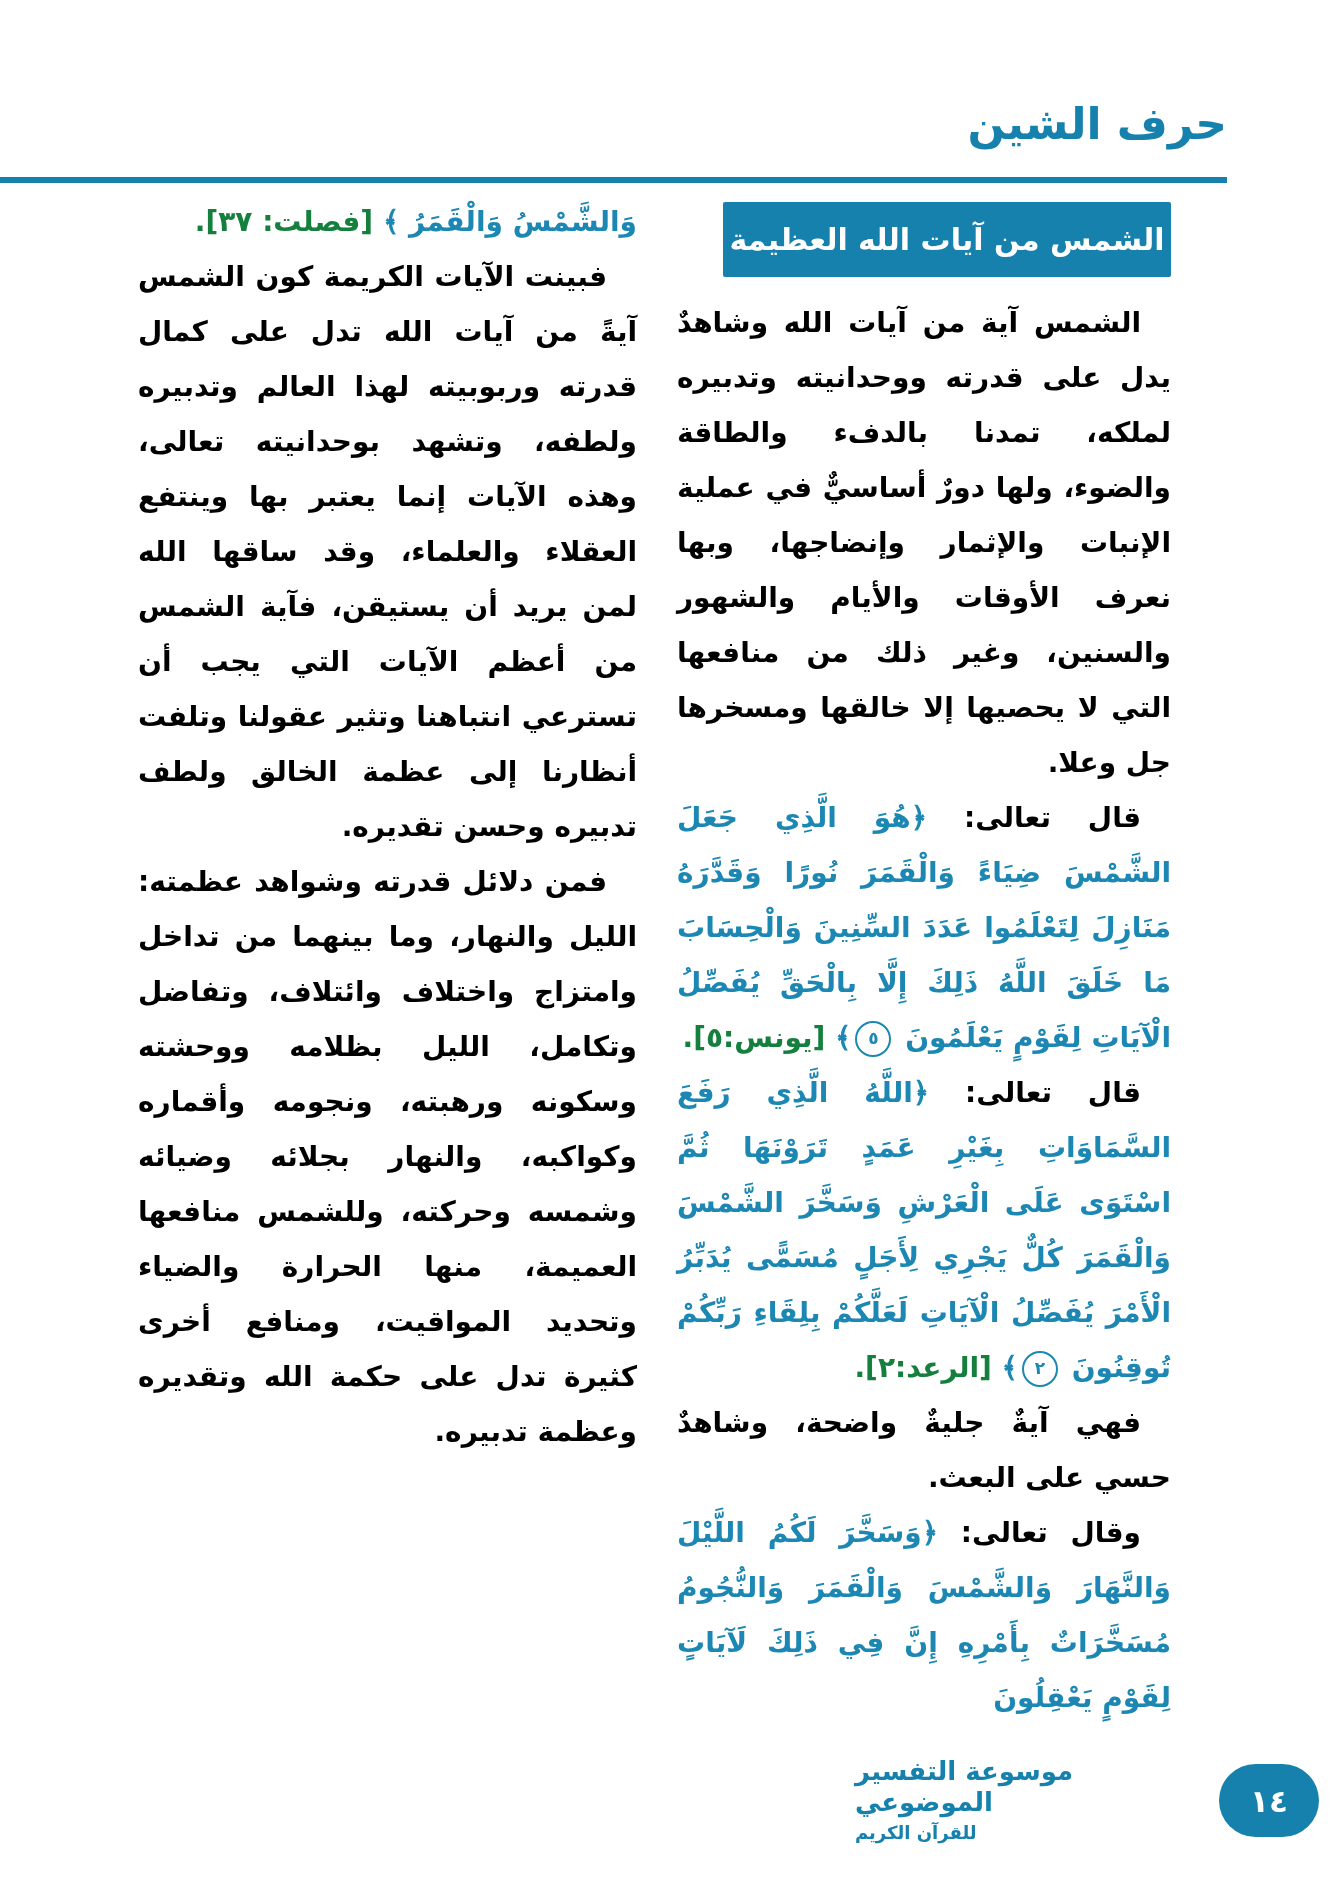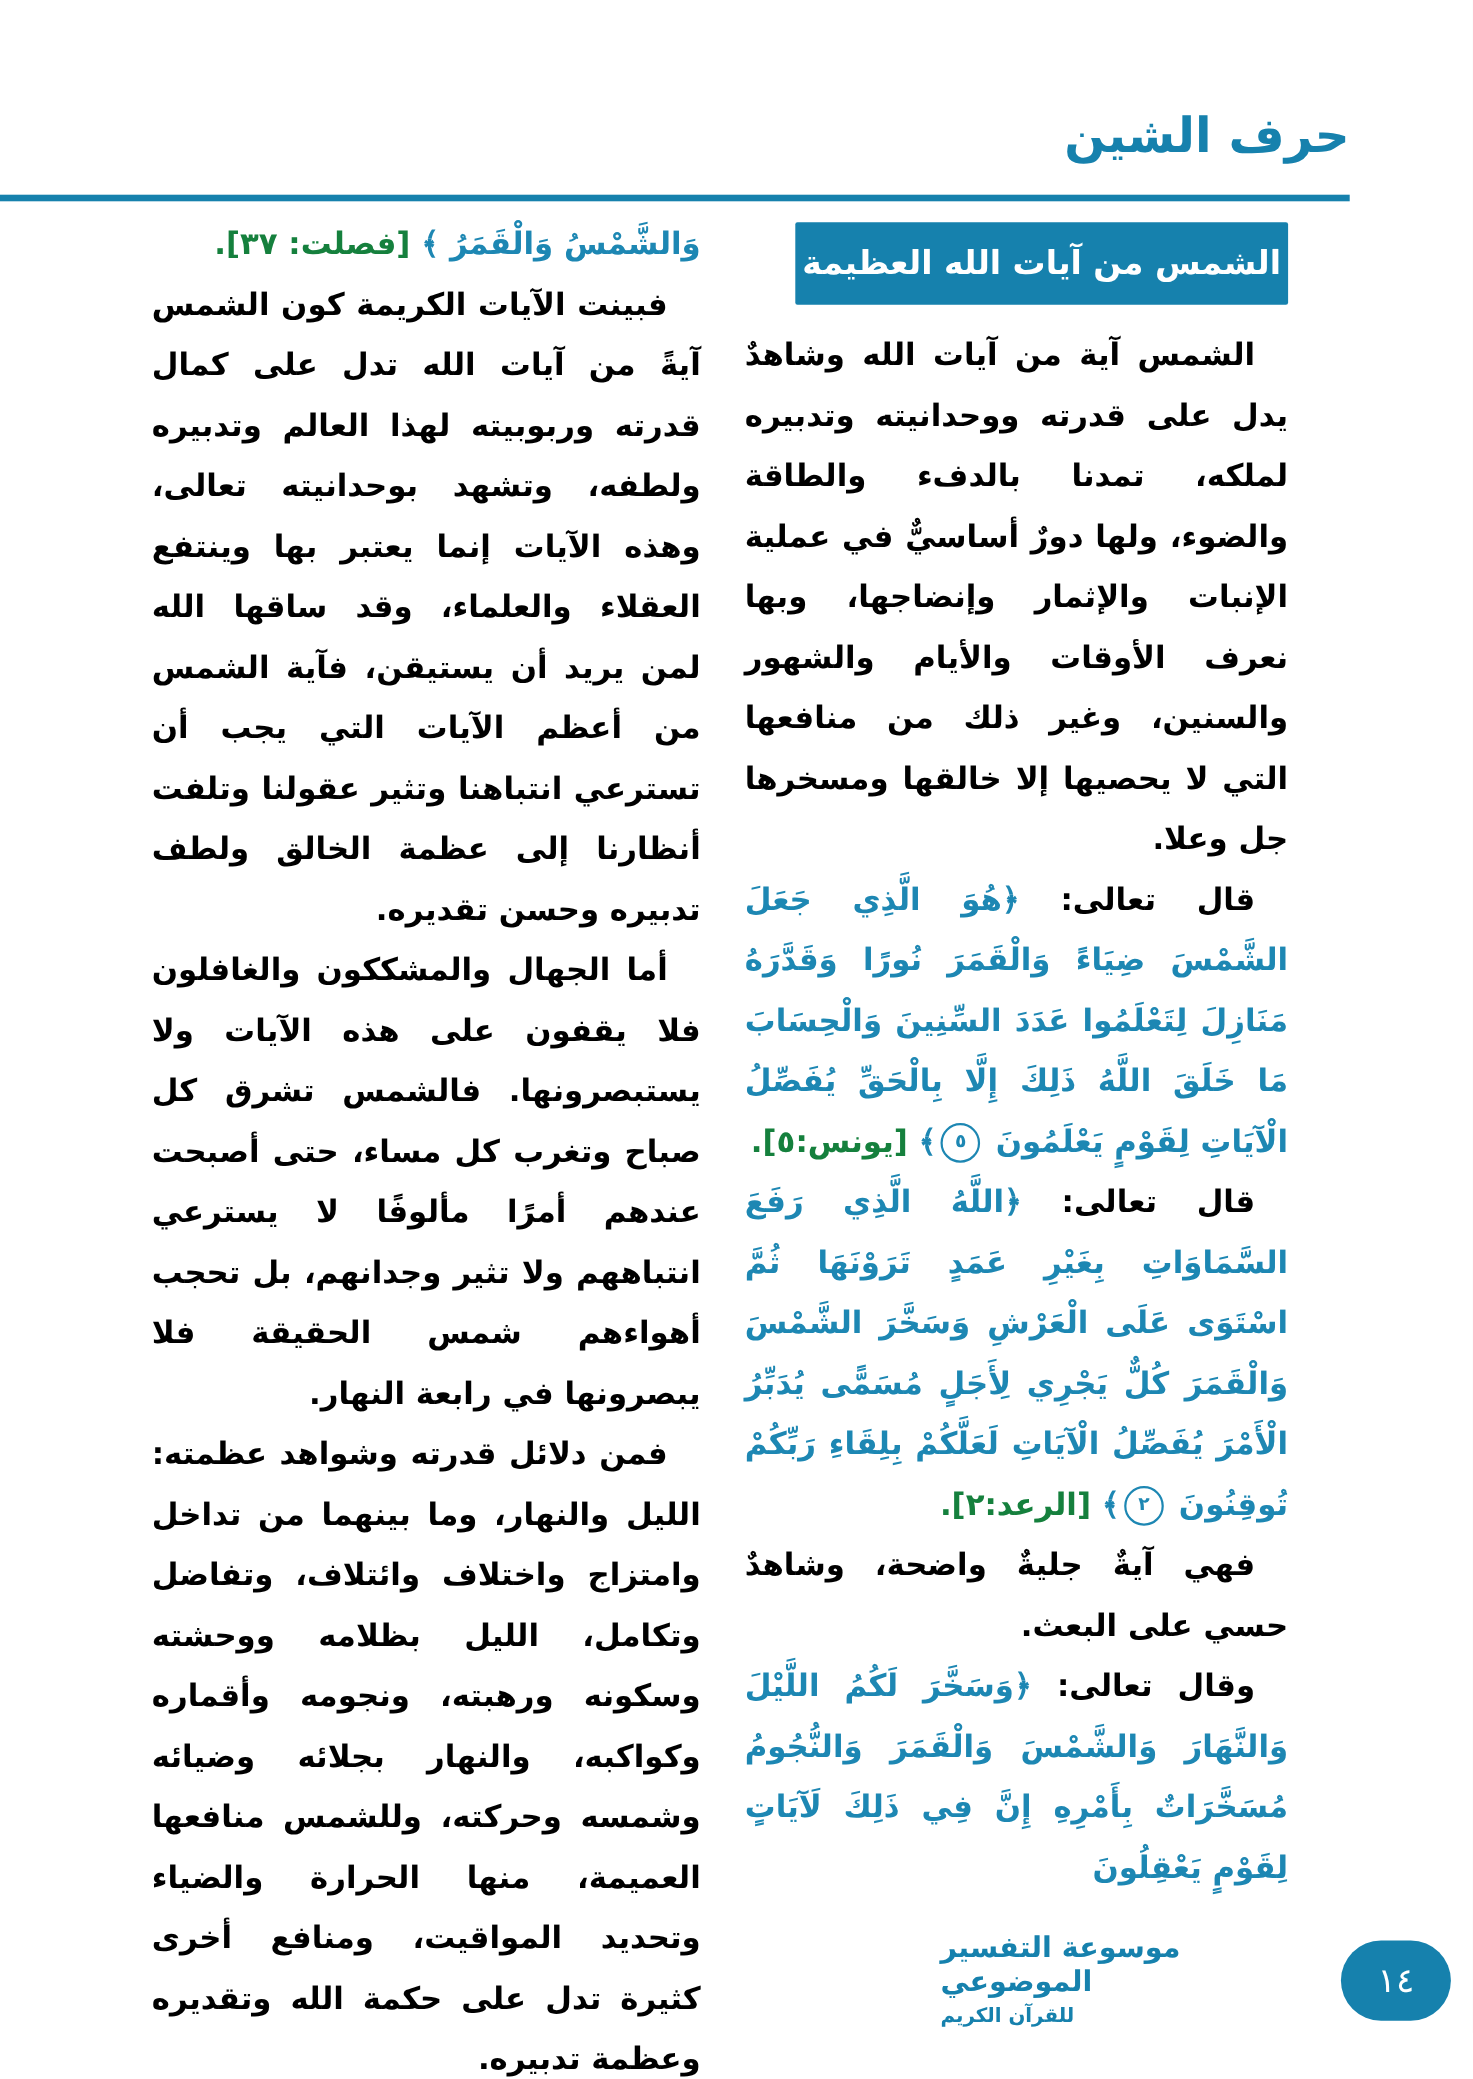--- a/index.html
+++ b/index.html
@@ -50,21 +50,21 @@
   .footer-logo {
     position:absolute; top:1756px; left:855px; width:250px;
     text-align:left; color:var(--accent); line-height:1.2;
   }
   .logo-line1 { font-size:26px; font-weight:bold; }
   .logo-line2 { font-size:18px; font-weight:bold; margin-top:4px; }
   .page-pill {
     position:absolute; top:1764px; right:20px; width:100px; height:73px;
     background:var(--accent); border-radius:37px;
     display:flex; align-items:center; justify-content:center;
-    color:#ffffff; font-size:31px; font-weight:normal;text-align:right;
+    color:#ffffff; font-size:31px; font-weight:bold;text-align:right;
   }
 </style>
 </head>
 <body style="--accent: #1681ad; --quran: #1d87b3;">
 
 <div class="chapter-title">حرف الشين</div>
 <div class="header-rule"></div>
 
 <div class="columns">
 
@@ -83,21 +83,20 @@
 
     <p class="para indent"><span>وقال تعالى: </span><span class="quran">﴿وَسَخَّرَ لَكُمُ اللَّيْلَ وَالنَّهَارَ وَالشَّمْسَ وَالْقَمَرَ وَالنُّجُومُ مُسَخَّرَاتٌ بِأَمْرِهِ إِنَّ فِي ذَلِكَ لَآيَاتٍ لِقَوْمٍ يَعْقِلُونَ </span></p>
 
   </div>
 
   <div class="col-second">
 
     <p class="para"><span class="quran">وَالشَّمْسُ وَالْقَمَرُ ﴾</span><span class="ref"> [فصلت: ٣٧].</span></p>
 
     <p class="para indent">فبينت الآيات الكريمة كون الشمس آيةً من آيات الله تدل على كمال قدرته وربوبيته لهذا العالم وتدبيره ولطفه، وتشهد بوحدانيته تعالى، وهذه الآيات إنما يعتبر بها وينتفع العقلاء والعلماء، وقد ساقها الله لمن يريد أن يستيقن، فآية الشمس من أعظم الآيات التي يجب أن تسترعي انتباهنا وتثير عقولنا وتلفت أنظارنا إلى عظمة الخالق ولطف تدبيره وحسن تقديره.</p>
-    <p class="para indent">أما الجهال والمشككون والغافلون فلا يقفون على هذه الآيات ولا يستبصرونها. فالشمس تشرق كل صباح وتغرب كل مساء، حتى أصبحت عندهم أمرًا مألوفًا لا يسترعي انتباههم ولا تثير وجدانهم، بل تحجب أهواءهم شمس الحقيقة فلا يبصرونها في رابعة النهار.</p>
     <p class="para indent">فمن دلائل قدرته وشواهد عظمته: الليل والنهار، وما بينهما من تداخل وامتزاج واختلاف وائتلاف، وتفاضل وتكامل، الليل بظلامه ووحشته وسكونه ورهبته، ونجومه وأقماره وكواكبه، والنهار بجلائه وضيائه وشمسه وحركته، وللشمس منافعها العميمة، منها الحرارة والضياء وتحديد المواقيت، ومنافع أخرى كثيرة تدل على حكمة الله وتقديره وعظمة تدبيره.</p>
 
   </div>
 </div>
 
 <div class="footer-logo">
   <div class="logo-line1">موسوعة التفسير الموضوعي</div>
   <div class="logo-line2">للقرآن الكريم</div>
 </div>
 

